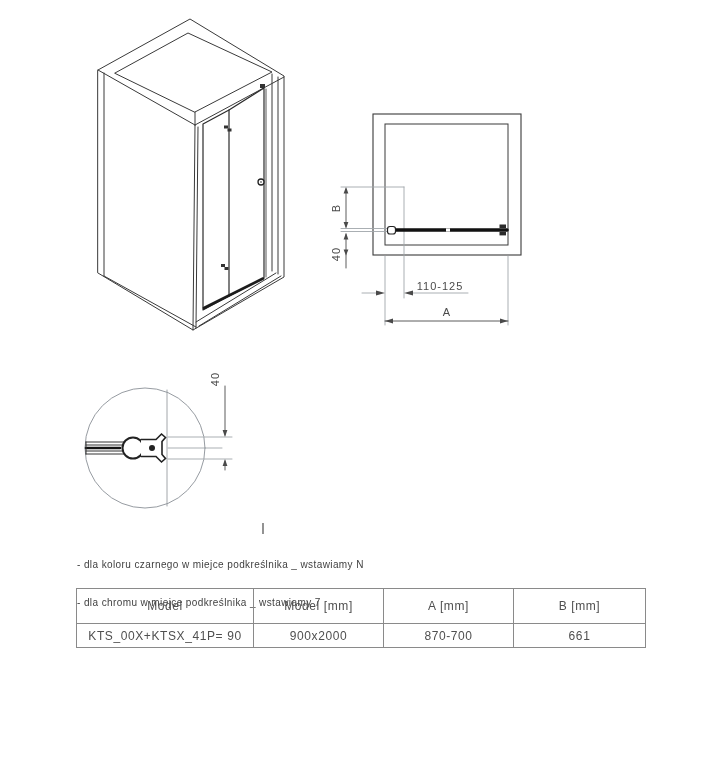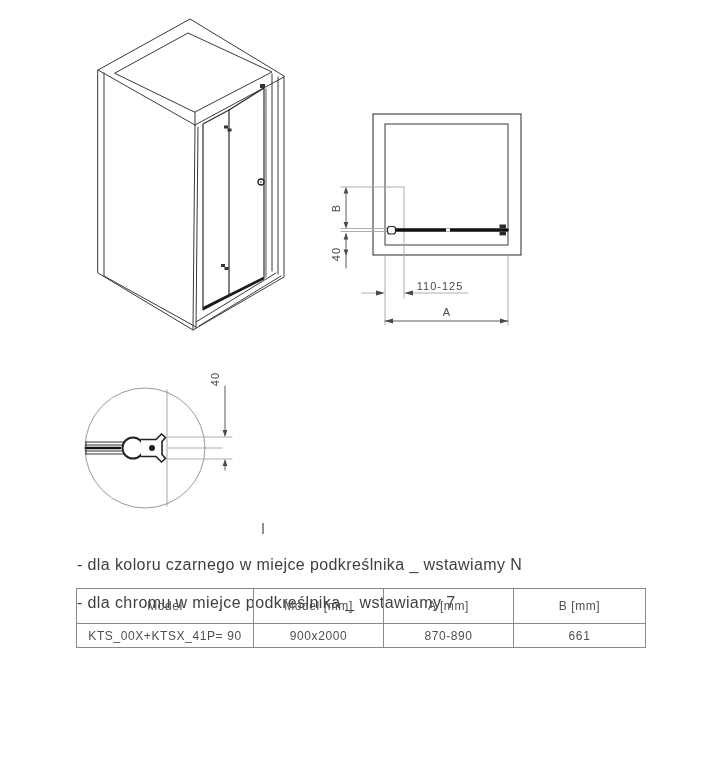--- a/index.html
+++ b/index.html
@@ -7,21 +7,21 @@
     position:relative;width:705px;height:764px;background:#ffffff;
     font-family:"Liberation Sans",sans-serif;overflow:hidden;
   }
   svg{position:absolute;left:0;top:0;}
   .dim-label{
     font-family:"Liberation Sans",sans-serif;
     font-size:11px;font-weight:300;fill:#4a4a4a;letter-spacing:1px;
   }
   .notes{
     position:absolute;left:77px;top:534px;
-    font-size:16px;font-weight:300;color:#3f3f3f;
+    font-size:10px;font-weight:300;color:#3f3f3f;
     line-height:12.5px;letter-spacing:0.4px;white-space:pre;
   }
   table.spec{
     position:absolute;left:76px;top:588px;width:569px;
     border-collapse:collapse;table-layout:fixed;
     font-size:12px;font-weight:300;color:#4f4f4f;letter-spacing:0.6px;
   }
   table.spec td,table.spec th{
     border:1px solid #8a8a8a;text-align:center;vertical-align:middle;
     font-weight:300;padding:0;overflow:hidden;
@@ -178,19 +178,19 @@
     <tbody>
       <tr style="height:35px">
         <td>Model</td>
         <td>Model [mm]</td>
         <td>A [mm]</td>
         <td>B [mm]</td>
       </tr>
       <tr style="height:24px">
         <td>KTS_00X+KTSX_41P= 90</td>
         <td>900x2000</td>
-        <td>870-890</td>
+        <td>870-700</td>
         <td>661</td>
       </tr>
     </tbody>
   </table>
 
 </div>
 
 </body></html>

